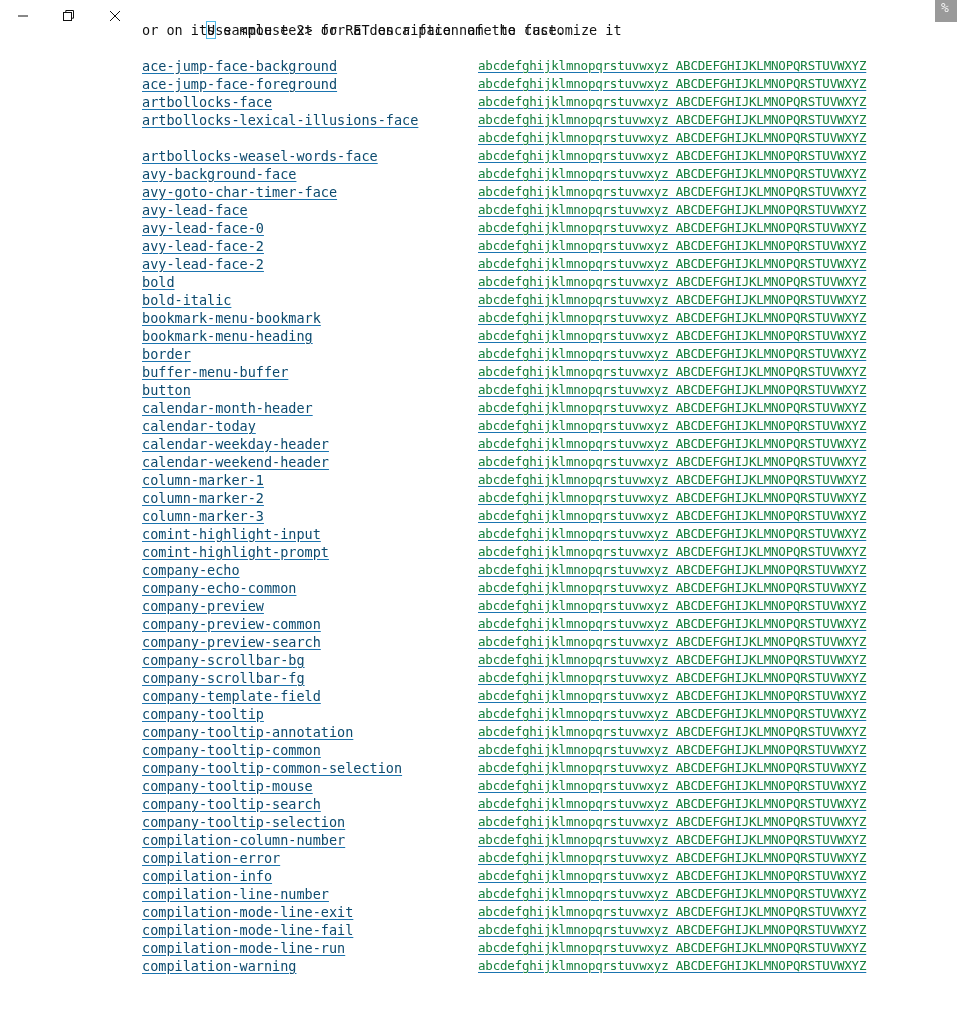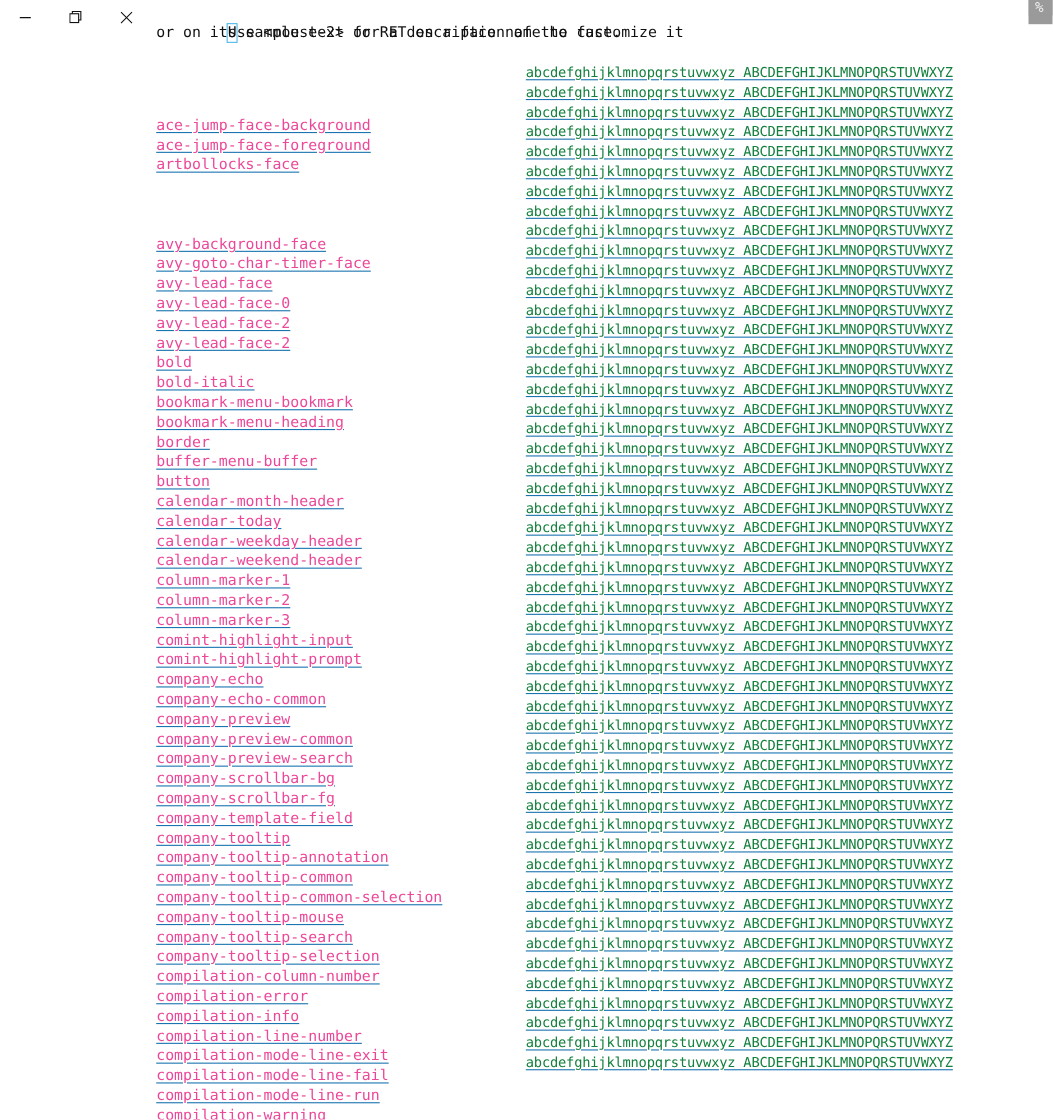--- a/index.html
+++ b/index.html
@@ -83,26 +83,25 @@
     height: 18px;
     line-height: 18px;
     position: relative;
     white-space: pre;
     font-size: 13.5px;
   }
   .face-name {
     position: absolute;
     left: 4px;
     top: 0;
-    color: #ec4899;
+    color: #0c4a6e;
     text-decoration: underline;
     text-decoration-color: #1a74b0;
     text-underline-offset: 2px;
     cursor: pointer;
-    margin-top: 48px;
   }
   .face-sample {
     position: absolute;
     left: 340px;
     top: 0;
     color: #15803d;
     text-decoration: underline;
     text-decoration-color: #1a74b0;
     text-underline-offset: 2px;
     font-size: 12.5px;
@@ -187,23 +186,23 @@
       </div>
       <div class="txtline">or on its sample text for a description of the face.</div>
     </div>
 
     <div class="spacer-line"></div>
 
     <div id="faces-list">
         <div class="face-row"><span class="face-name">ace-jump-face-background</span><span class="face-sample">abcdefghijklmnopqrstuvwxyz ABCDEFGHIJKLMNOPQRSTUVWXYZ</span></div>
         <div class="face-row"><span class="face-name">ace-jump-face-foreground</span><span class="face-sample">abcdefghijklmnopqrstuvwxyz ABCDEFGHIJKLMNOPQRSTUVWXYZ</span></div>
         <div class="face-row"><span class="face-name">artbollocks-face</span><span class="face-sample">abcdefghijklmnopqrstuvwxyz ABCDEFGHIJKLMNOPQRSTUVWXYZ</span></div>
+        <div class="face-row"><span class="face-name">artbollocks-lexical-illusions-face</span><span class="face-sample">abcdefghijklmnopqrstuvwxyz ABCDEFGHIJKLMNOPQRSTUVWXYZ</span></div>
         <div class="face-row"><span class="face-sample">abcdefghijklmnopqrstuvwxyz ABCDEFGHIJKLMNOPQRSTUVWXYZ</span></div>
-        <div class="face-row"><span class="face-sample">abcdefghijklmnopqrstuvwxyz ABCDEFGHIJKLMNOPQRSTUVWXYZ</span></div>
-        <div class="face-row"><span class="face-sample">abcdefghijklmnopqrstuvwxyz ABCDEFGHIJKLMNOPQRSTUVWXYZ</span></div>
+        <div class="face-row"><span class="face-name">artbollocks-weasel-words-face</span><span class="face-sample">abcdefghijklmnopqrstuvwxyz ABCDEFGHIJKLMNOPQRSTUVWXYZ</span></div>
         <div class="face-row"><span class="face-name">avy-background-face</span><span class="face-sample">abcdefghijklmnopqrstuvwxyz ABCDEFGHIJKLMNOPQRSTUVWXYZ</span></div>
         <div class="face-row"><span class="face-name">avy-goto-char-timer-face</span><span class="face-sample">abcdefghijklmnopqrstuvwxyz ABCDEFGHIJKLMNOPQRSTUVWXYZ</span></div>
         <div class="face-row"><span class="face-name">avy-lead-face</span><span class="face-sample">abcdefghijklmnopqrstuvwxyz ABCDEFGHIJKLMNOPQRSTUVWXYZ</span></div>
         <div class="face-row"><span class="face-name">avy-lead-face-0</span><span class="face-sample">abcdefghijklmnopqrstuvwxyz ABCDEFGHIJKLMNOPQRSTUVWXYZ</span></div>
         <div class="face-row"><span class="face-name">avy-lead-face-2</span><span class="face-sample">abcdefghijklmnopqrstuvwxyz ABCDEFGHIJKLMNOPQRSTUVWXYZ</span></div>
         <div class="face-row"><span class="face-name">avy-lead-face-2</span><span class="face-sample">abcdefghijklmnopqrstuvwxyz ABCDEFGHIJKLMNOPQRSTUVWXYZ</span></div>
         <div class="face-row bold"><span class="face-name">bold</span><span class="face-sample">abcdefghijklmnopqrstuvwxyz ABCDEFGHIJKLMNOPQRSTUVWXYZ</span></div>
         <div class="face-row bold"><span class="face-name">bold-italic</span><span class="face-sample">abcdefghijklmnopqrstuvwxyz ABCDEFGHIJKLMNOPQRSTUVWXYZ</span></div>
         <div class="face-row"><span class="face-name">bookmark-menu-bookmark</span><span class="face-sample">abcdefghijklmnopqrstuvwxyz ABCDEFGHIJKLMNOPQRSTUVWXYZ</span></div>
         <div class="face-row"><span class="face-name">bookmark-menu-heading</span><span class="face-sample">abcdefghijklmnopqrstuvwxyz ABCDEFGHIJKLMNOPQRSTUVWXYZ</span></div>

